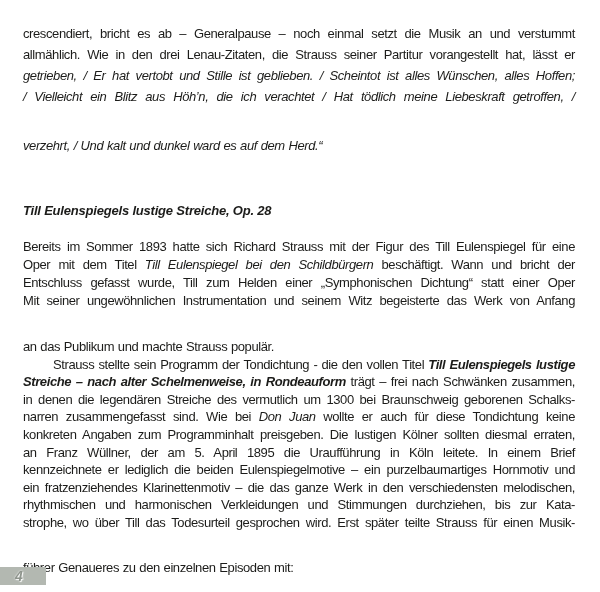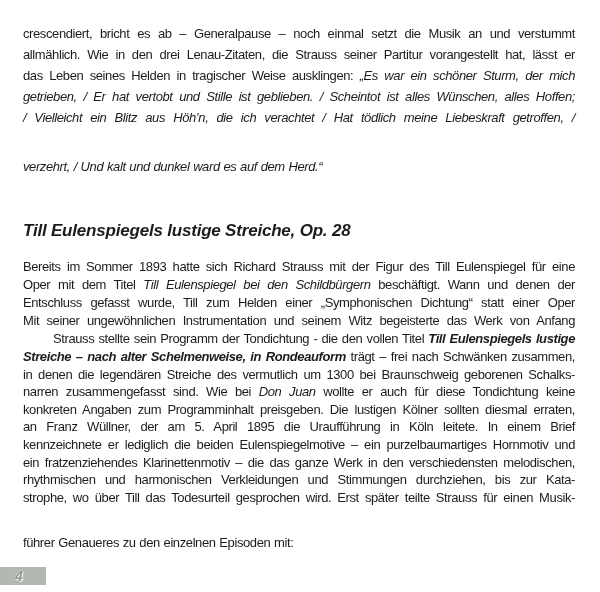--- a/index.html
+++ b/index.html
@@ -40,21 +40,21 @@
   .seg-n { font-style: normal; }
   .seg-i { font-style: italic; }
   .seg-bi { font-style: italic; font-weight: bold; }
   
   .para[data-name="paragraph-heldenleben-ende"] .line { line-height: 20.9px; }
   .para[data-name="paragraph-entstehung"] .line { line-height: 18px; }
   .para[data-name="paragraph-programm"] .line { line-height: 17.6px; }
   .heading {
     font-style: italic;
     font-weight: bold;
-    font-size: 17px;
+    font-size: 13px;
     letter-spacing: -0.2px;
     line-height: 20px;
     margin: 44px 0 17px 0;
   }
   .pagebar {
     position: absolute;
     left: 0;
     top: 567px;
     width: 46px;
     height: 18px;
@@ -73,31 +73,31 @@
   }
 </style>
 </head>
 <body data-name="scanned-book-page" style="background: rgb(255, 255, 255); color: rgb(28, 28, 26);">
 
 <div class="page" data-name="document-page">
   <div class="content" data-name="page-content">
       <div class="para" data-name="paragraph-heldenleben-ende">
         <div class="line" data-name="text-line"><span class="seg-n" data-name="text-segment">crescendiert, bricht es ab – Generalpause – noch einmal setzt die Musik an und verstummt</span></div>
         <div class="line" data-name="text-line"><span class="seg-n" data-name="text-segment">allmählich. Wie in den drei Lenau-Zitaten, die Strauss seiner Partitur vorangestellt hat, lässt er</span></div>
-        <div class="line" data-name="text-line"><span class="seg-n" data-name="text-segment">das Leben seines Helden in tragischer Weise ausklingen: </span><span class="seg-i" data-name="text-segment">„Es war ein schöner Sturm, der mich</span></div>
         <div class="line" data-name="text-line"><span class="seg-i" data-name="text-segment">getrieben, / Er hat vertobt und Stille ist geblieben. / Scheintot ist alles Wünschen, alles Hoffen;</span></div>
         <div class="line" data-name="text-line"><span class="seg-i" data-name="text-segment">/ Vielleicht ein Blitz aus Höh’n, die ich verachtet / Hat tödlich meine Liebeskraft getroffen, /</span></div>
         <div class="line last" data-name="text-line"><span class="seg-i" data-name="text-segment">verzehrt, / Und kalt und dunkel ward es auf dem Herd.“</span></div>
       </div>
       <h2 class="heading" data-name="work-title-heading">Till Eulenspiegels lustige Streiche, Op. 28</h2>
       <div class="para" data-name="paragraph-entstehung">
         <div class="line" data-name="text-line"><span class="seg-n" data-name="text-segment">Bereits im Sommer 1893 hatte sich Richard Strauss mit der Figur des Till Eulenspiegel für eine</span></div>
-        <div class="line" data-name="text-line"><span class="seg-n" data-name="text-segment">Oper mit dem Titel </span><span class="seg-i" data-name="text-segment">Till Eulenspiegel bei den Schildbürgern</span><span class="seg-n" data-name="text-segment"> beschäftigt. Wann und denen der</span></div>
+        <div class="line" data-name="text-line"><span class="seg-n" data-name="text-segment">Oper mit dem Titel </span><span class="seg-i" data-name="text-segment">Till Eulenspiegel bei den Schildbürgern</span><span class="seg-n" data-name="text-segment"> beschäftigt. Wann und bricht der</span></div>
         <div class="line" data-name="text-line"><span class="seg-n" data-name="text-segment">Entschluss gefasst wurde, Till zum Helden einer „Symphonischen Dichtung“ statt einer Oper</span></div>
         <div class="line" data-name="text-line"><span class="seg-n" data-name="text-segment">Mit seiner ungewöhnlichen Instrumentation und seinem Witz begeisterte das Werk von Anfang</span></div>
+        <div class="line last" data-name="text-line"><span class="seg-n" data-name="text-segment">an das Publikum und machte Strauss populär.</span></div>
       </div>
       <div class="para" data-name="paragraph-programm">
         <div class="line indent" data-name="text-line"><span class="seg-n" data-name="text-segment">Strauss stellte sein Programm der Tondichtung - die den vollen Titel </span><span class="seg-bi" data-name="text-segment">Till Eulenspiegels lustige</span></div>
         <div class="line" data-name="text-line"><span class="seg-bi" data-name="text-segment">Streiche – nach alter Schelmenweise, in Rondeauform</span><span class="seg-n" data-name="text-segment"> trägt – frei nach Schwänken zusammen,</span></div>
         <div class="line" data-name="text-line"><span class="seg-n" data-name="text-segment">in denen die legendären Streiche des vermutlich um 1300 bei Braunschweig geborenen Schalks-</span></div>
         <div class="line" data-name="text-line"><span class="seg-n" data-name="text-segment">narren zusammengefasst sind. Wie bei </span><span class="seg-i" data-name="text-segment">Don Juan</span><span class="seg-n" data-name="text-segment"> wollte er auch für diese Tondichtung keine</span></div>
         <div class="line" data-name="text-line"><span class="seg-n" data-name="text-segment">konkreten Angaben zum Programminhalt preisgeben. Die lustigen Kölner sollten diesmal erraten,</span></div>
         <div class="line" data-name="text-line"><span class="seg-n" data-name="text-segment">an Franz Wüllner, der am 5. April 1895 die Uraufführung in Köln leitete. In einem Brief</span></div>
         <div class="line" data-name="text-line"><span class="seg-n" data-name="text-segment">kennzeichnete er lediglich die beiden Eulenspiegelmotive – ein purzelbaumartiges Hornmotiv und</span></div>
         <div class="line" data-name="text-line"><span class="seg-n" data-name="text-segment">ein fratzenziehendes Klarinettenmotiv – die das ganze Werk in den verschiedensten melodischen,</span></div>

